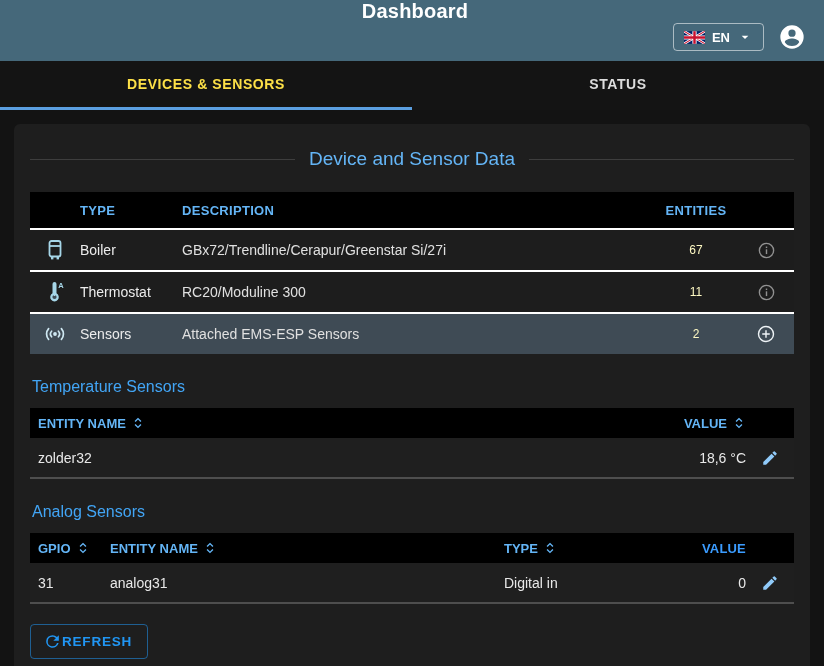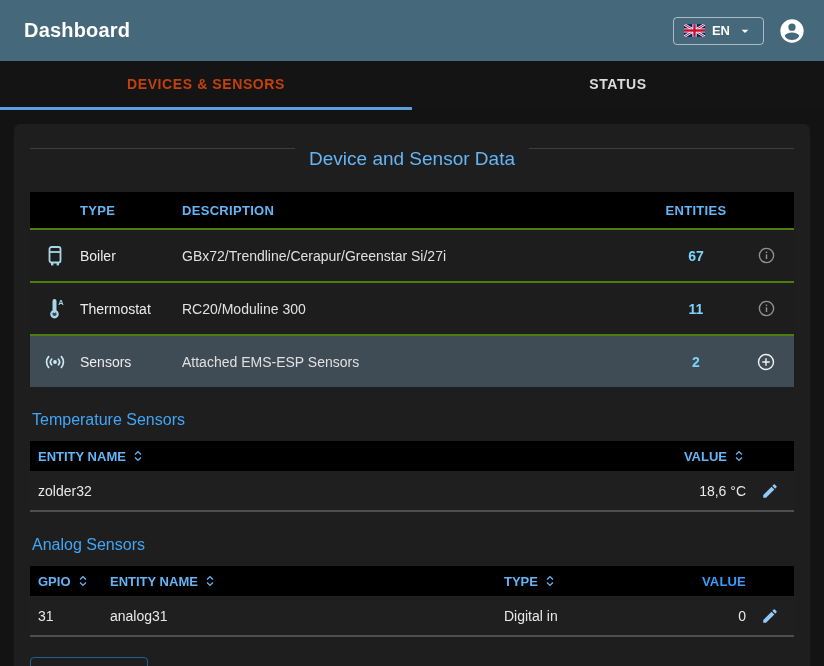--- a/index.html
+++ b/index.html
@@ -8,60 +8,61 @@
     background:#131313;
     font-family:"Liberation Sans", sans-serif;
     color:#e6e6e6;
     overflow:hidden;
   }
   
   .appbar {
     height:61px; background:#45687a;
     display:flex; align-items:center;
     padding:0 18px 0 24px;
+    flex-direction:column;
   }
   .appbar h1 { font-size:20px; font-weight:700; color:#fff; letter-spacing:.2px; }
   .appbar-right { margin-left:auto; display:flex; align-items:center; gap:14px; }
   .lang-btn {
     display:flex; align-items:center; gap:7px;
     border:1px solid rgba(255,255,255,.55); border-radius:4px;
     padding:5px 10px; cursor:pointer; background:transparent;
     color:#fff; font-weight:700; font-size:13px;
   }
   .lang-btn svg.flag { width:21px; height:13px; display:block; border-radius:1px; }
   .avatar-btn { width:28px; height:28px; cursor:pointer; background:none; border:none; display:flex; }
   
   .tabs { height:49px; background:#141414; display:flex; }
   .tab {
     flex:1; display:flex; align-items:center; justify-content:center;
     font-size:14px; font-weight:700; letter-spacing:.6px;
     color:#dcdcdc; cursor:pointer; border-bottom:3px solid transparent;
   }
-  .tab.active { color:#c2410c; border-bottom-color:#5b9fe0; }
+  .tab.active { color:#fde047; border-bottom-color:#5b9fe0; }
   
   .page { padding:14px; }
   .card {
     background:#1e1e1e; border-radius:6px;
     padding:16px 16px 18px 16px; min-height:524px;
   }
-  .card-title-row { display:flex; gap:14px; margin:8px 0 22px 0; }
+  .card-title-row { display:flex; align-items:center; gap:14px; margin:8px 0 22px 0; }
   .card-title-row .line { flex:1; height:1px; background:#3e3e3e; }
   .card-title { color:#64b5f6; font-size:19px; font-weight:400; }
   
   .dev-head, .dev-row {
     display:grid; grid-template-columns:50px 102px 1fr 84px 56px; align-items:center;
   }
   .dev-head { background:#000; height:36px; }
   .dev-head .th { color:#64b5f6; font-size:13px; font-weight:700; letter-spacing:.3px; }
   .th-right, .num { text-align:center; }
-  .dev-row { height:53px; background:#1d1d1d; border-top:2px solid #4d7c0f; cursor:pointer; }
+  .dev-row { height:42px; background:#1d1d1d; border-top:2px solid #ffffff; cursor:pointer; }
   .dev-row:first-of-type { border-top:none; }
   .dev-row .type { font-size:14px; color:#ececec; }
   .dev-row .desc { font-size:14px; color:#e0e0e0; }
-  .dev-row .num { font-size:14px; color:#7dd3fc;font-weight:bold; }
+  .dev-row .num { font-size:12px; color:#fef9c3; }
   .dev-row.selected { background:#3f4b55; }
   .icon-cell { display:flex; justify-content:center; align-items:center; }
   .action-cell { display:flex; justify-content:center; align-items:center; }
   .dev-icon { width:24px; height:24px; }
   
   .section-title { color:#42a5f5; font-size:16px; font-weight:500; margin:24px 0 12px 2px; }
   .s-head, .s-row { align-items:center; display:grid; }
   .s-head { background:#000; height:30px; }
   .s-head .th { color:#64b5f6; font-size:13px; font-weight:700; display:inline-flex; align-items:flex-start; gap:5px; }
   .s-head .th.bright { color:#3b9cff; letter-spacing:.2px; }

